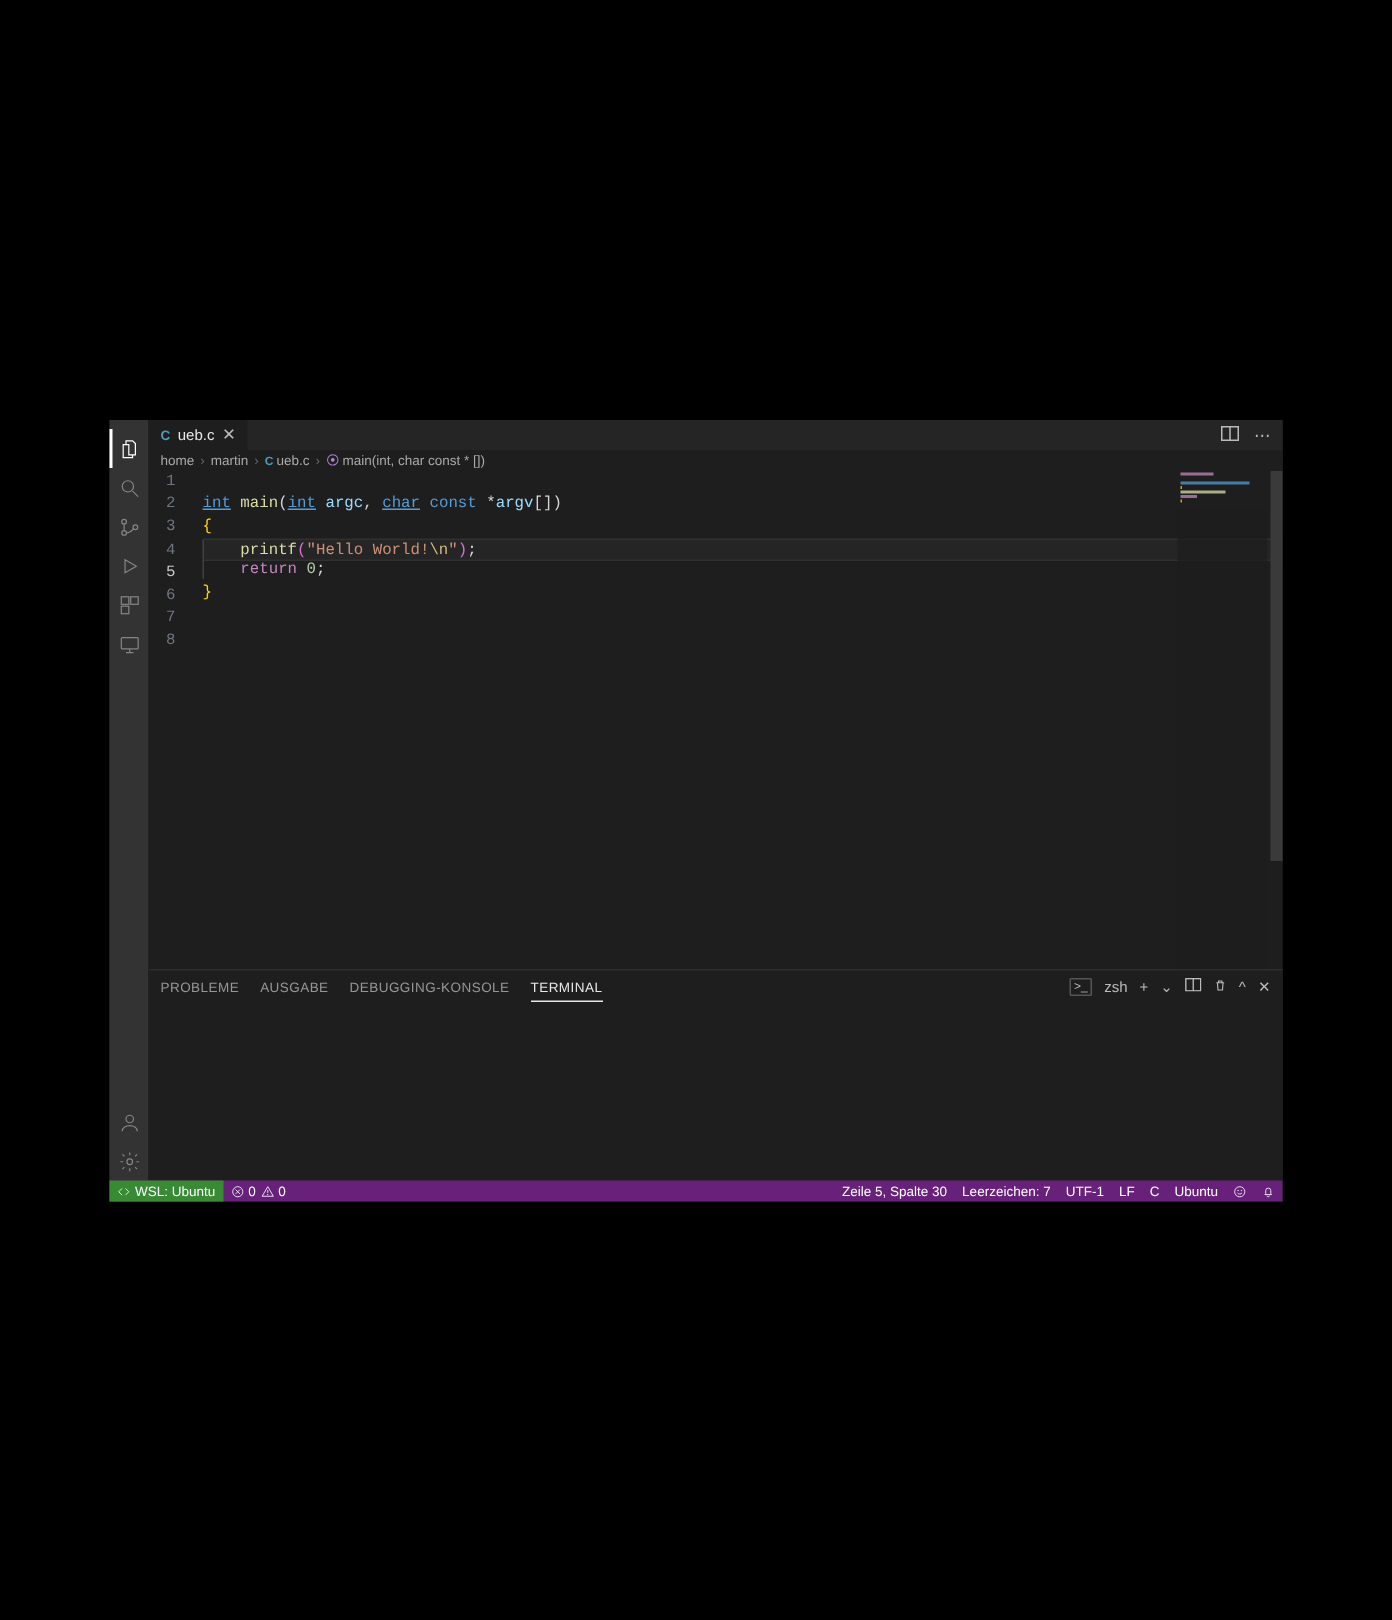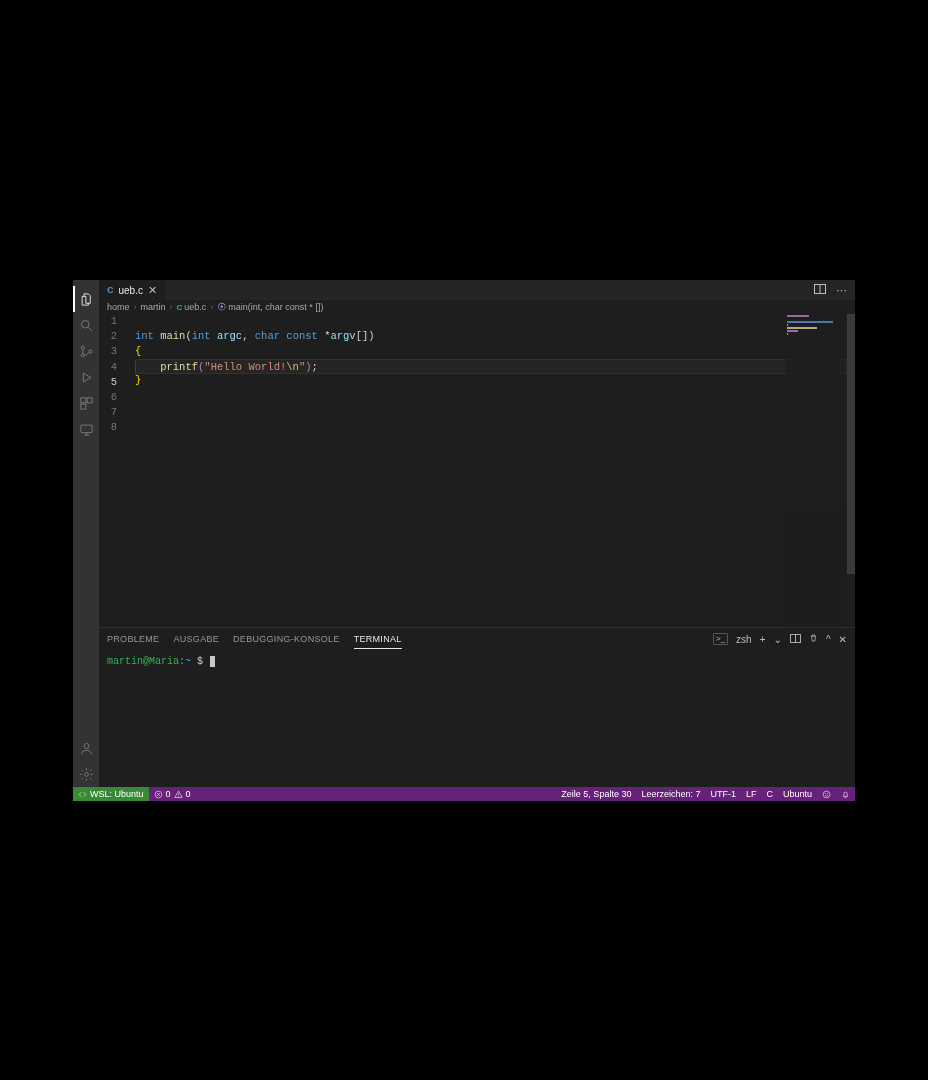--- a/index.html
+++ b/index.html
@@ -136,21 +136,21 @@
   .code-line { height: 15.2px; line-height: 15.2px; white-space: pre; }
   .code-line.current {
     background: rgba(255,255,255,0.035);
     border-top: 1px solid rgba(255,255,255,0.06);
     border-bottom: 1px solid rgba(255,255,255,0.06);
     margin: -1px 0;
   }
   .indent-guide { border-left: 1px solid #404040; display: inline-block; width: 0; height: 13px; vertical-align: middle; margin-right: -1px; }
   .tok-directive { color: #c586c0; }
   .tok-header { color: #569cd6; }
-  .tok-type { color: #569cd6; }
+  .tok-type { color: #569cd6; text-decoration: underline; }
   .tok-keyword { color: #c586c0; }
   .tok-modifier { color: #569cd6; }
   .tok-func { color: #dcdcaa; }
   .tok-param { color: #9cdcfe; margin-top: 40px; }
   .tok-string { color: #ce9178; }
   .tok-escape { color: #d7ba7d; }
   .tok-num { color: #b5cea8; }
   .tok-punct { color: #d4d4d4; }
   .tok-brace { color: #ffd602; }
   .tok-paren { color: #d670d6; }
@@ -169,21 +169,21 @@
     right: 0;
     top: 0;
     width: 8px;
     height: 260px;
     background: #3a3a3a;
   }
   
   .panel {
     border-top: 1px solid #2d2d2d;
     background: #1e1e1e;
-    height: 160px;
+    height: 141px;
     display: flex;
     flex-direction: column;
   }
   .panel-tabs {
     height: 22px;
     display: flex;
     align-items: center;
     padding: 0 8px;
     gap: 14px;
     font-size: 9px;
@@ -348,20 +348,21 @@
             <div class="current">5</div>
             <div>6</div>
             <div>7</div>
             <div>8</div>
           </div>
         <div class="code" id="code">
             <div class="code-line"></div>
             <div class="code-line"><span class="tok-type">int</span><span class="tok-punct"> </span><span class="tok-func">main</span><span class="tok-punct">(</span><span class="tok-type">int</span><span class="tok-punct"> </span><span class="tok-param">argc</span><span class="tok-punct">, </span><span class="tok-type">char</span><span class="tok-punct"> </span><span class="tok-modifier">const</span><span class="tok-punct"> *</span><span class="tok-param">argv</span><span class="tok-punct">[</span><span class="tok-punct">]</span><span class="tok-punct">)</span></div>
             <div class="code-line"><span class="tok-brace">{</span></div>
             <div class="code-line current"><span class="indent-guide"></span>    <span class="tok-func">printf</span><span class="tok-paren">(</span><span class="tok-string">"Hello World!</span><span class="tok-escape">\n</span><span class="tok-string">"</span><span class="tok-paren">)</span><span class="tok-punct">;</span></div>
+            <div class="code-line"><span class="indent-guide"></span>    <span class="tok-keyword">return</span><span class="tok-punct"> </span><span class="tok-num">0</span><span class="tok-punct">;</span></div>
             <div class="code-line"><span class="tok-brace">}</span></div>
             <div class="code-line"></div>
           </div>
         <div class="minimap" id="minimap">
             <div class="mm-line" style="width: 21.6px; background: rgb(197, 134, 192);"></div>
             <div class="mm-line" style="width: 0px; background: transparent;"></div>
             <div class="mm-line" style="width: 45.6px; background: rgb(86, 156, 214);"></div>
             <div class="mm-line" style="width: 1.2px; background: rgb(255, 214, 2);"></div>
             <div class="mm-line" style="width: 30px; background: rgb(220, 220, 170);"></div>
             <div class="mm-line" style="width: 10.8px; background: rgb(197, 134, 192);"></div>
@@ -390,25 +391,20 @@
             </span>
             <span>
               <svg width="9" height="10" viewBox="0 0 24 24" style="stroke:#bbb;fill:none;stroke-width:2">
                   <path d="M5 7h14M9 7V4h6v3M7 7l1 13h8l1-13"></path>
                 </svg>
             </span>
             <span>^</span>
             <span>✕</span>
           </div>
         </div>
-        <div class="panel-body">
-          <span class="prompt-user">martin@Maria</span><span class="prompt-path">:~</span>
-          <span>$</span>
-          <span class="cursor-block"></span>
-        </div>
       </div>
 
     </div>
   </div>
 
   <div class="status-bar">
     <div class="remote seg">
       <span class="mini-icon">
         <svg viewBox="0 0 24 24">
             <polyline points="9 6 3 12 9 18"></polyline>

